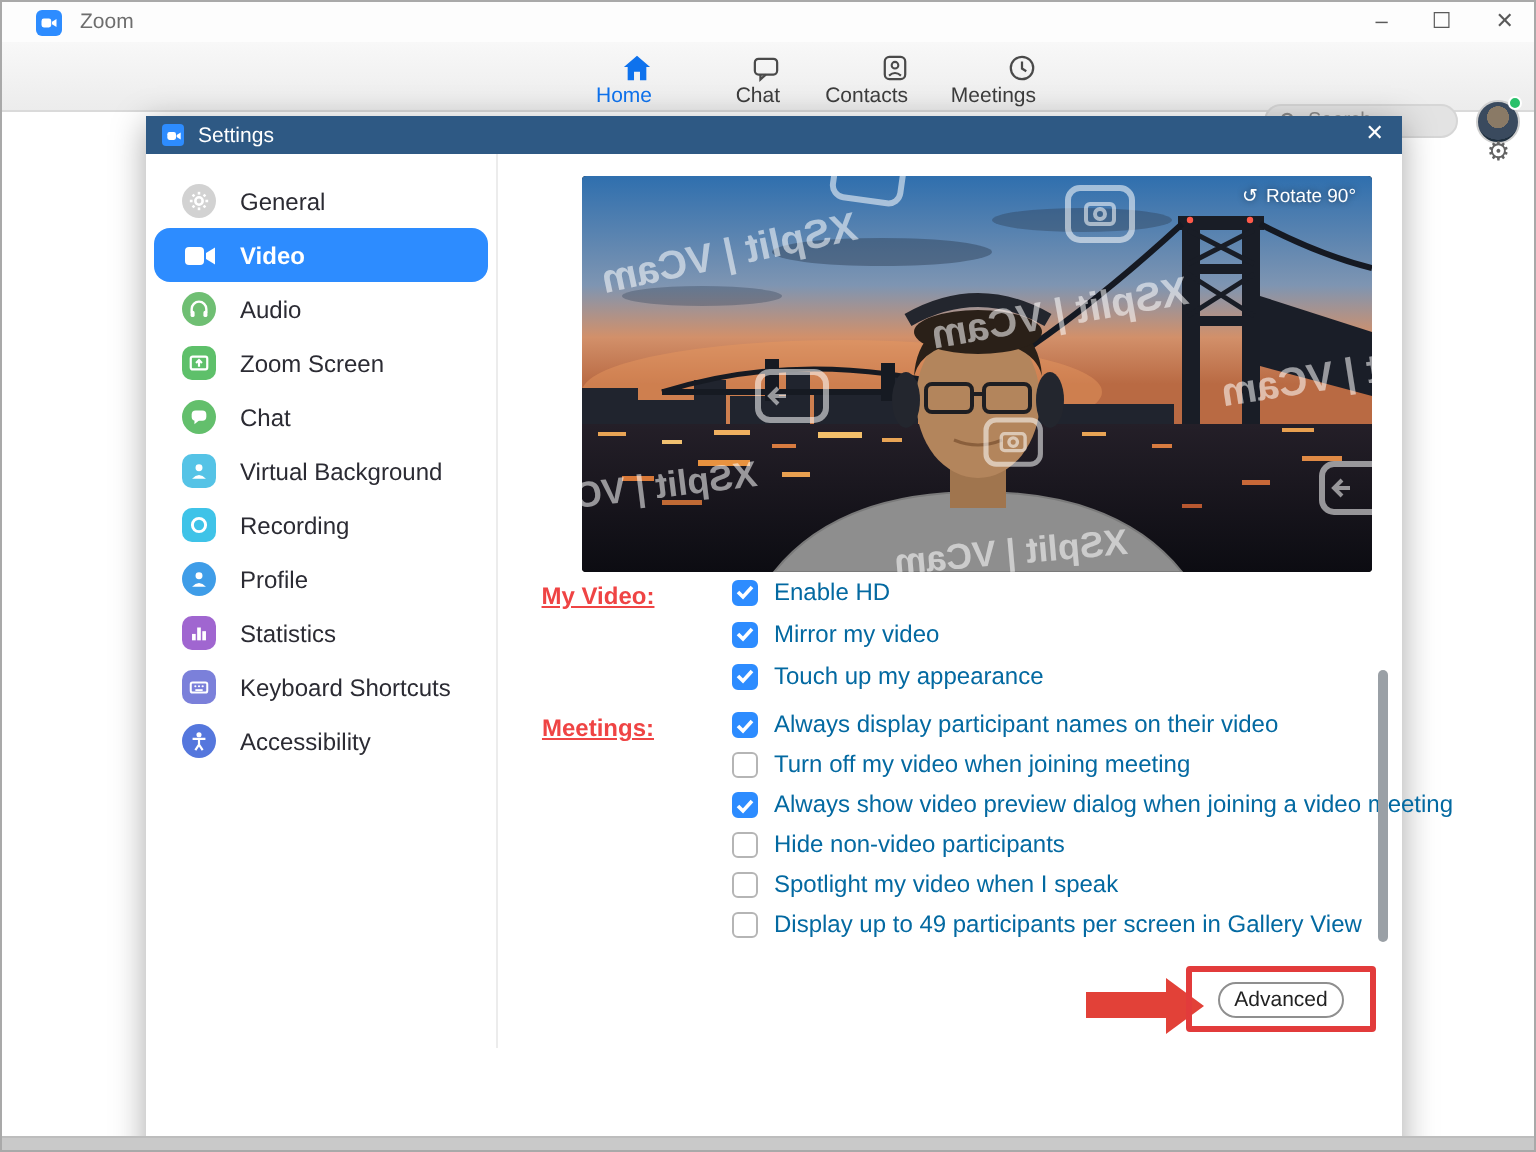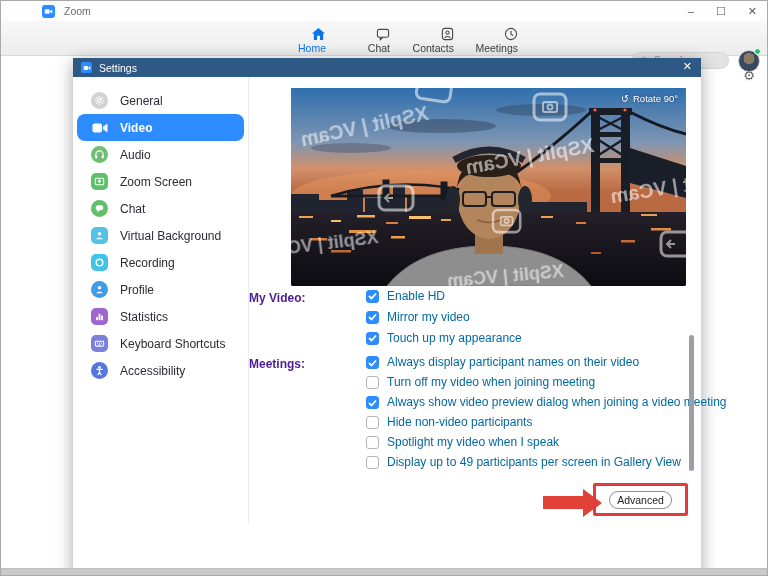--- a/index.html
+++ b/index.html
@@ -1,21 +1,21 @@
 <!DOCTYPE html>
 <html><head>
 <meta charset="utf-8">
 <style>
   * { margin:0; padding:0; box-sizing:border-box; }
   html,body { width:768px; height:576px; overflow:hidden; }
   body { font-family:"Liberation Sans","DejaVu Sans",sans-serif; background:#e8e8e8; }
   .screen { position:relative; width:768px; height:576px; background:#fff; border:1px solid #a9a9a9; overflow:hidden; }
 
   
-  .titlebar { position:absolute; top:0; left:0; right:0; height:20px; background:#fdfdfd; display:flex; align-items:center;padding-left:24px; }
+  .titlebar { position:absolute; top:0; left:0; right:0; height:20px; background:#fdfdfd; display:flex; align-items:center; }
   .app-icon { width:13px; height:13px; margin-left:17px; border-radius:3px; background:#2d8cff; display:flex; align-items:center; justify-content:center; }
   .titlebar .app-title { margin-left:9px; font-size:10.5px; color:#6e6e6e; }
   .win-controls { position:absolute; right:10px; top:0; height:20px; display:flex; align-items:center; gap:22px; }
   .win-btn { font-size:11px; color:#5a5a5a; line-height:20px; cursor:default; }
 
   
   .navbar { position:absolute; top:20px; left:0; right:0; height:35px; background:linear-gradient(#f8f8f8,#ececec); border-bottom:1px solid #dadada; }
   .nav-tabs { position:absolute; left:261px; top:2px; display:flex; }
   .nav-tab { width:64px; display:flex; flex-direction:column; align-items:flex-end; justify-content:center; gap:1px; padding-top:3px; }
   .nav-tab .t-icon { height:15px; display:flex; align-items:flex-end; }
@@ -47,21 +47,21 @@
   .ic.sq { border-radius:5px; }
 
   
   .content { position:relative; flex:1; }
 
   .video-preview { position:absolute; left:42px; top:11px; width:395px; height:198px; border-radius:2px; overflow:hidden; background:#000; }
   .rotate-badge { position:absolute; top:5px; right:8px; color:#fff; font-size:9.5px; display:flex; gap:4px; align-items:center; text-shadow:0 0 3px rgba(0,0,0,.5); }
 
   .scrollbar-thumb { position:absolute; left:440px; top:258px; width:5px; height:136px; background:#9aa0a6; border-radius:2.5px; }
 
-  .group-label { position:absolute; width:100px; text-align:left; font-size:12px; font-weight:bold; color:#4c1d95; }
+  .group-label { position:absolute; width:100px; text-align:center; font-size:12px; font-weight:bold; color:#ef4444;text-decoration:underline; }
   .opts { position:absolute; left:117px; display:flex; flex-direction:column; }
   .opt-row { display:flex; align-items:center; height:14px; margin-bottom:7px; }
   .opts.meet .opt-row { margin-bottom:6px;align-items:flex-end; }
   .cb { width:13px; height:13px; border-radius:3px; border:1px solid #b5b5b5; background:#fff; display:flex; align-items:center; justify-content:center; flex:0 0 13px; }
   .cb.checked { background:#2d8cff; border-color:#2d8cff; }
   .cb svg { display:none; }
   .cb.checked svg { display:block; }
   .opt-label { margin-left:8px; font-size:12px; color:#0369a1; white-space:nowrap; }
 
   .advanced-btn { position:absolute; left:360px; top:414px; width:63px; height:18px; border:1px solid #8f8f8f; border-radius:9px; background:#fff; font-size:10.5px; color:#222; font-family:inherit; text-align:center; line-height:16px; }

